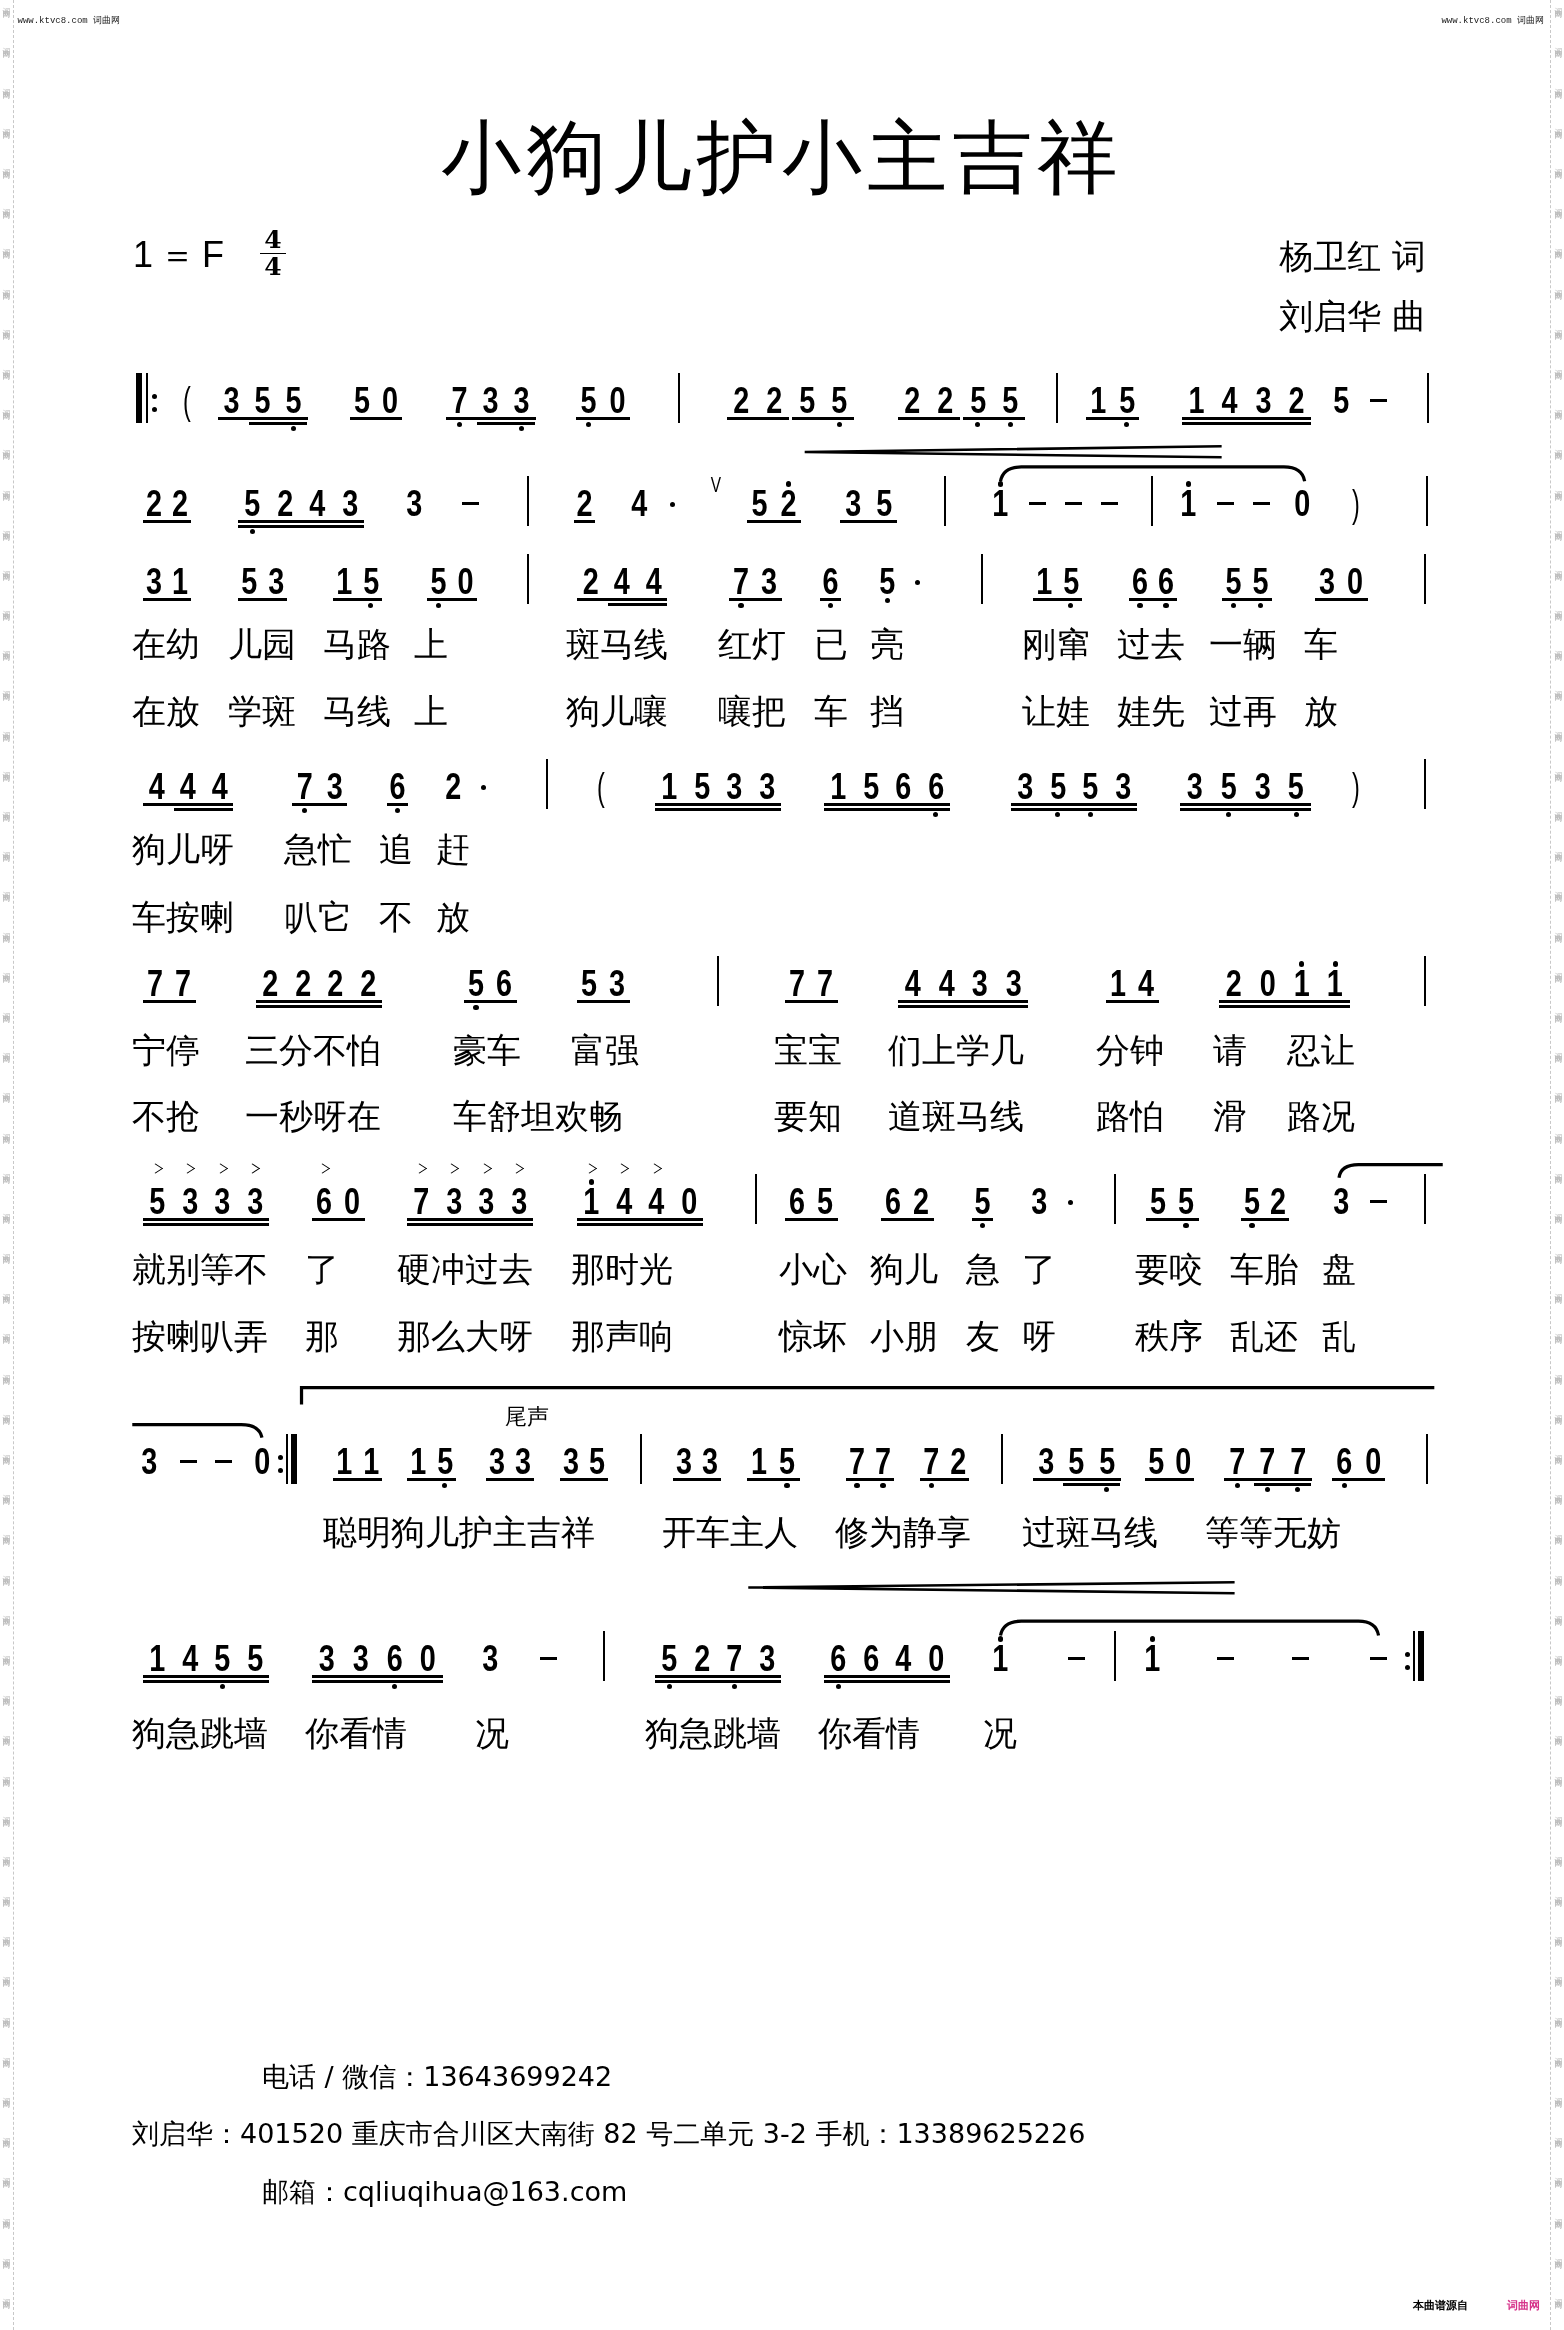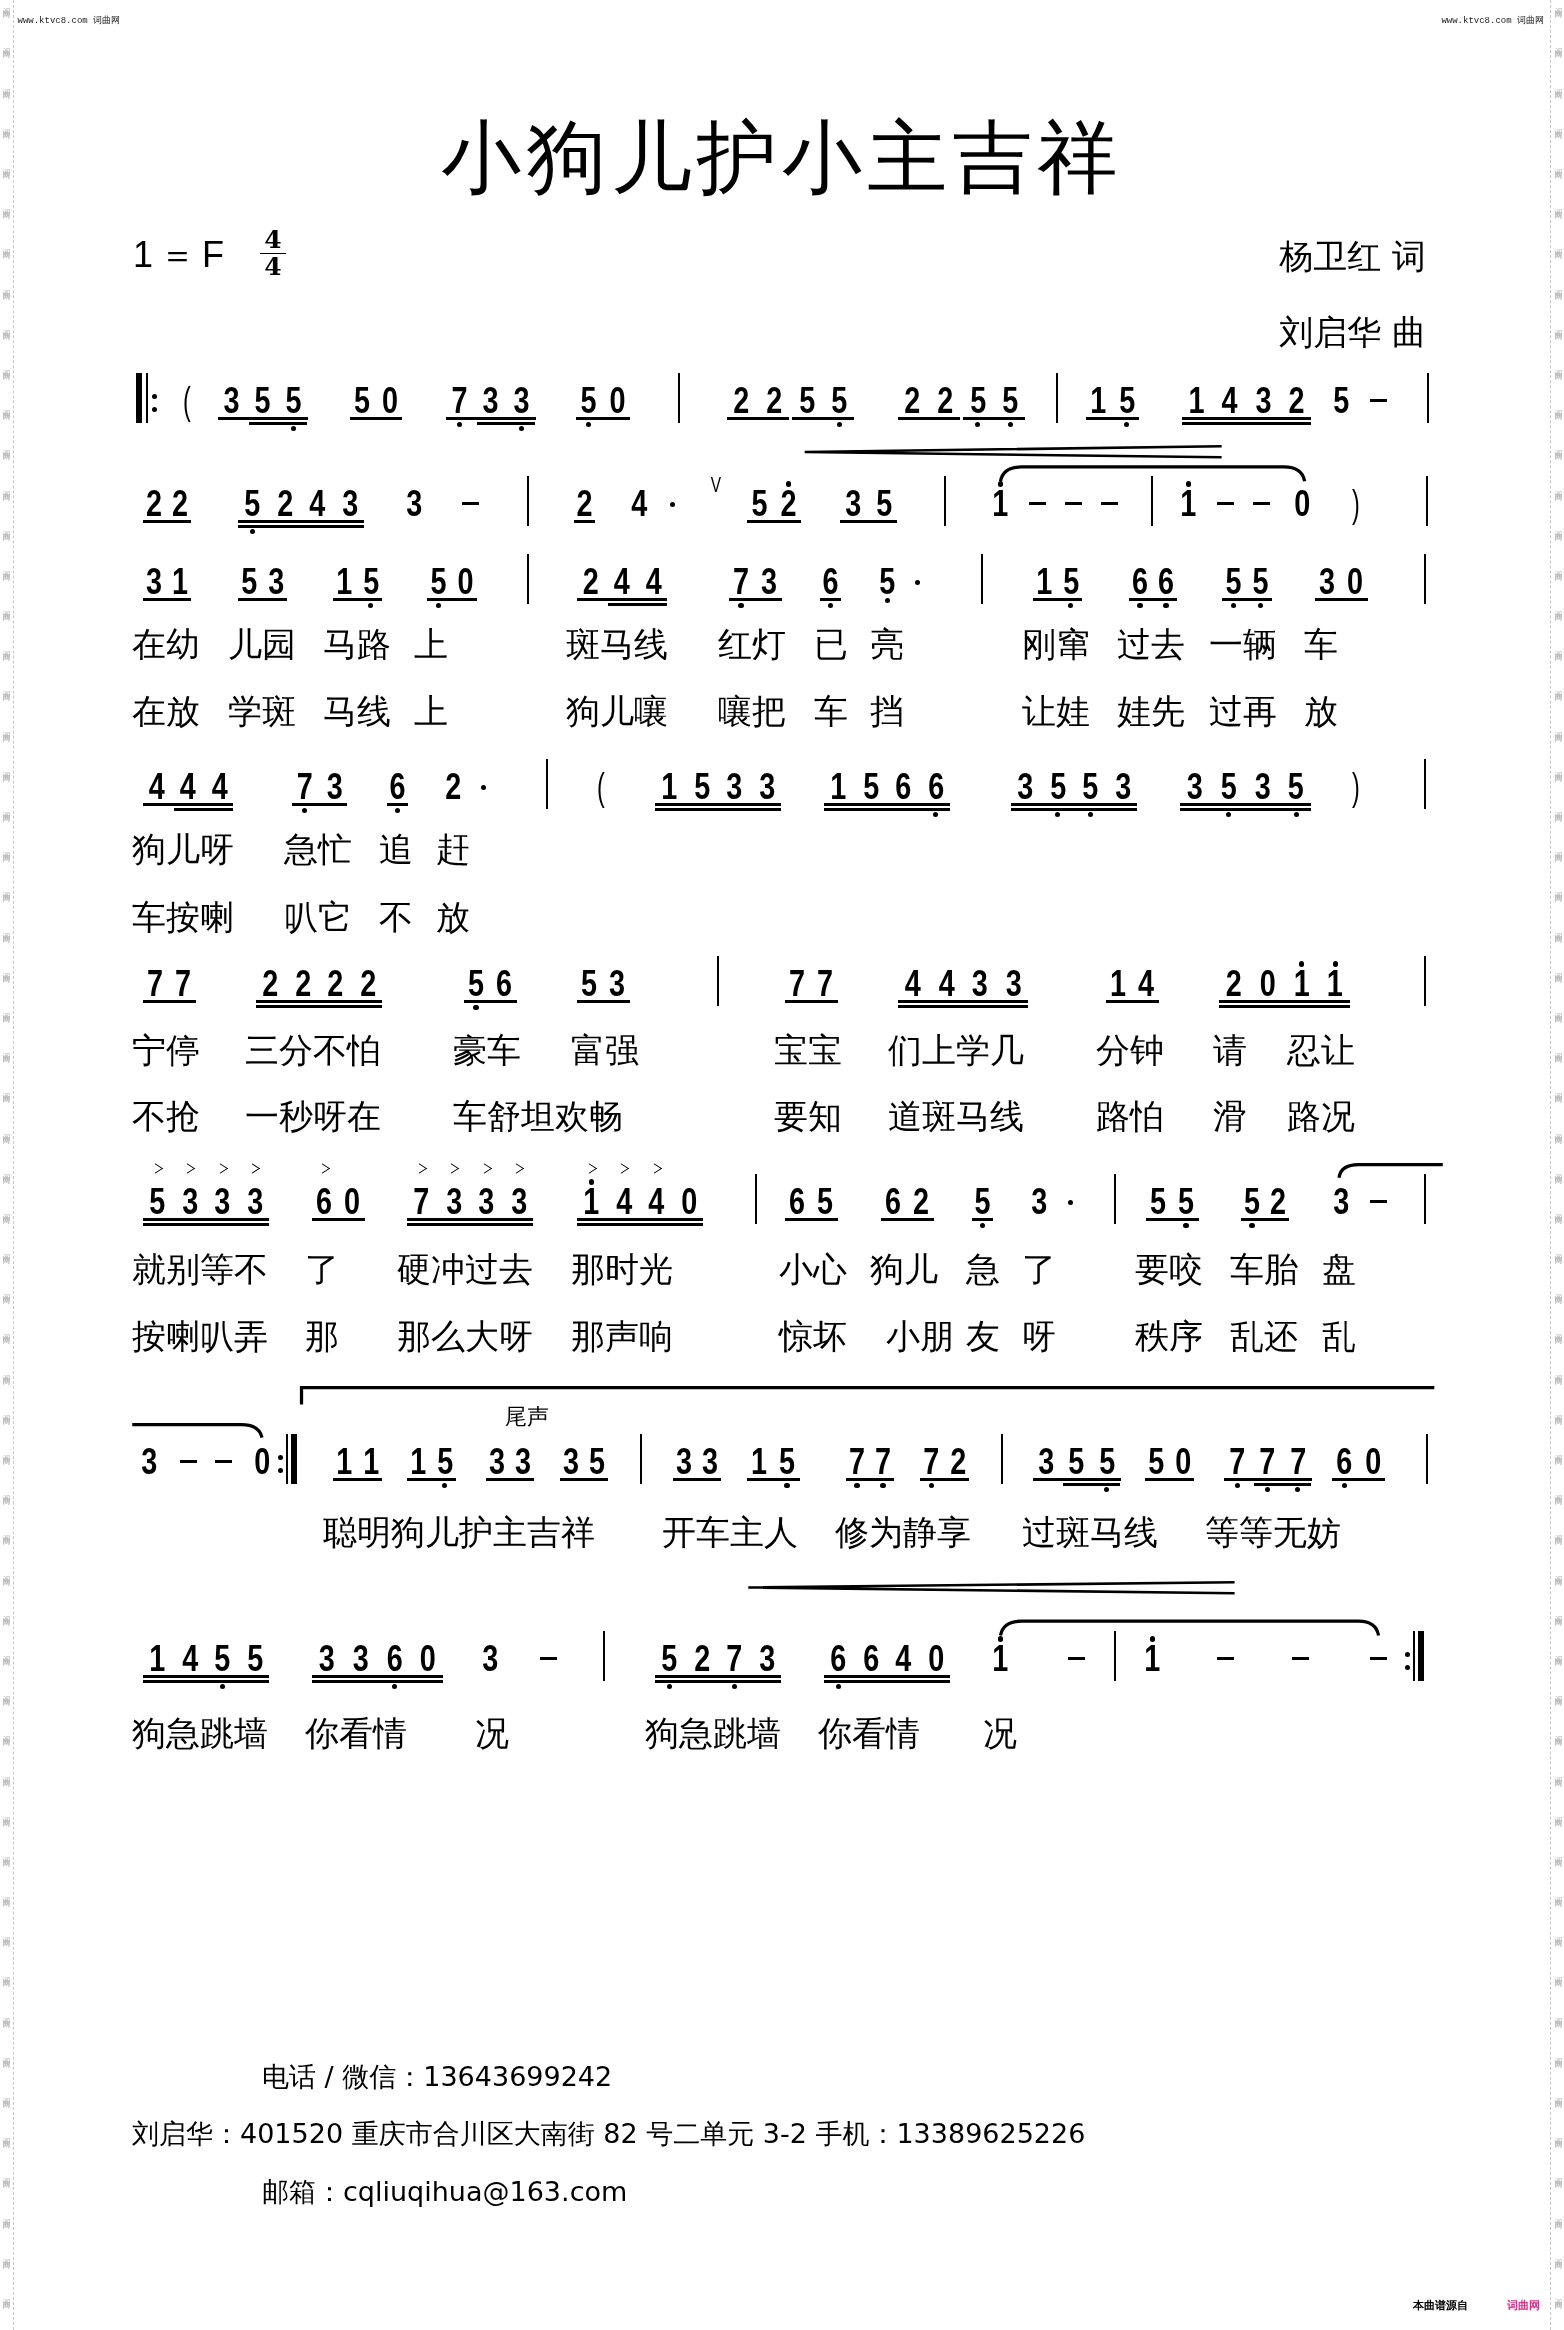--- a/index.html
+++ b/index.html
@@ -13,21 +13,21 @@
   .side-line{position:absolute;top:0;height:2330px;width:0;border-left:1.3px dashed #c8c8c8;}
   .wm{writing-mode:vertical-rl;font-size:7.8px;line-height:10.4px;letter-spacing:1.3px;color:#b9b9b9;height:28.5px;margin-bottom:10.4px;padding-top:1.3px;}
   .title{position:absolute;left:0;top:112px;width:1564px;margin:0;text-align:center;font-family:"DejaVu Sans",sans-serif;font-weight:normal;font-size:80px;line-height:91px;letter-spacing:5.2px;}
   .key{position:absolute;left:133px;top:235px;height:39px;}
   .key-tonic{position:absolute;left:0;top:0;font-family:"Liberation Sans",sans-serif;font-size:36px;line-height:39px;letter-spacing:6.5px;white-space:nowrap;}
   .frac{position:absolute;left:127px;top:-7.8px;width:26px;text-align:center;font-family:"DejaVu Serif",serif;font-weight:bold;font-size:25px;}
   .frac .num{display:block;line-height:26px;border-bottom:1.9px solid #000;}
   .frac .den{display:block;line-height:26px;}
   .credit{position:absolute;right:138px;font-size:34px;line-height:36px;white-space:nowrap;}
   .credit.lyr{top:238px;}
-  .credit.comp{top:314px;}
+  .credit.comp{top:298px;}
   .staff-line{position:absolute;left:0;width:1564px;height:39px;}
   .grp{position:absolute;top:0;height:39px;display:flex;}
   .cell{position:relative;flex:1;height:39px;text-align:center;}
   .digit{display:block;font-family:"Liberation Sans",sans-serif;font-weight:bold;font-size:36px;line-height:39px;transform:scaleX(.8);}
   .uline{position:absolute;height:2.6px;background:#000;}
   .hdot,.ldot{position:absolute;left:50%;margin-left:-2.6px;width:5.2px;height:5.2px;border-radius:50%;background:#000;}
   .hdot{top:-2.6px;}
   .acc{position:absolute;left:50%;top:-18px;width:7.8px;height:7.8px;margin-left:-6.5px;border-top:1.9px solid #000;border-right:1.9px solid #000;transform:rotate(45deg) skew(-12deg,-12deg);}
   .dash{position:absolute;top:17.5px;width:17px;height:3.9px;background:#000;}
   .augdot{position:absolute;top:18px;width:5.2px;height:5.2px;border-radius:50%;background:#000;}
@@ -915,21 +915,21 @@
       <span class="lyric" style="left: 966px; top: 1250px;">急</span>
       <span class="lyric" style="left: 1022px; top: 1250px;">了</span>
       <span class="lyric" style="left: 1135px; top: 1250px;">要咬</span>
       <span class="lyric" style="left: 1230px; top: 1250px;">车胎</span>
       <span class="lyric" style="left: 1322px; top: 1250px;">盘</span>
       <span class="lyric" style="left: 132px; top: 1317px;">按喇叭弄</span>
       <span class="lyric" style="left: 305px; top: 1317px;">那</span>
       <span class="lyric" style="left: 397px; top: 1317px;">那么大呀</span>
       <span class="lyric" style="left: 571px; top: 1317px;">那声响</span>
       <span class="lyric" style="left: 779px; top: 1317px;">惊坏</span>
-      <span class="lyric" style="left: 870px; top: 1317px; margin-left: 16px;">小朋</span>
+      <span class="lyric" style="left: 870px; top: 1317px;">小朋</span>
       <span class="lyric" style="left: 966px; top: 1317px;">友</span>
       <span class="lyric" style="left: 1022px; top: 1317px;">呀</span>
       <span class="lyric" style="left: 1135px; top: 1317px;">秩序</span>
       <span class="lyric" style="left: 1230px; top: 1317px; text-align: right;">乱还</span>
       <span class="lyric" style="left: 1322px; top: 1317px;">乱</span>
       <div class="staff-line" style="top: 1442px;">
         <div class="cell" style="position: absolute; left: 135px; top: 0px; width: 28.5px;">
           <span class="digit">3</span>
         </div>
         <div class="dash" style="left: 180px;"></div>

